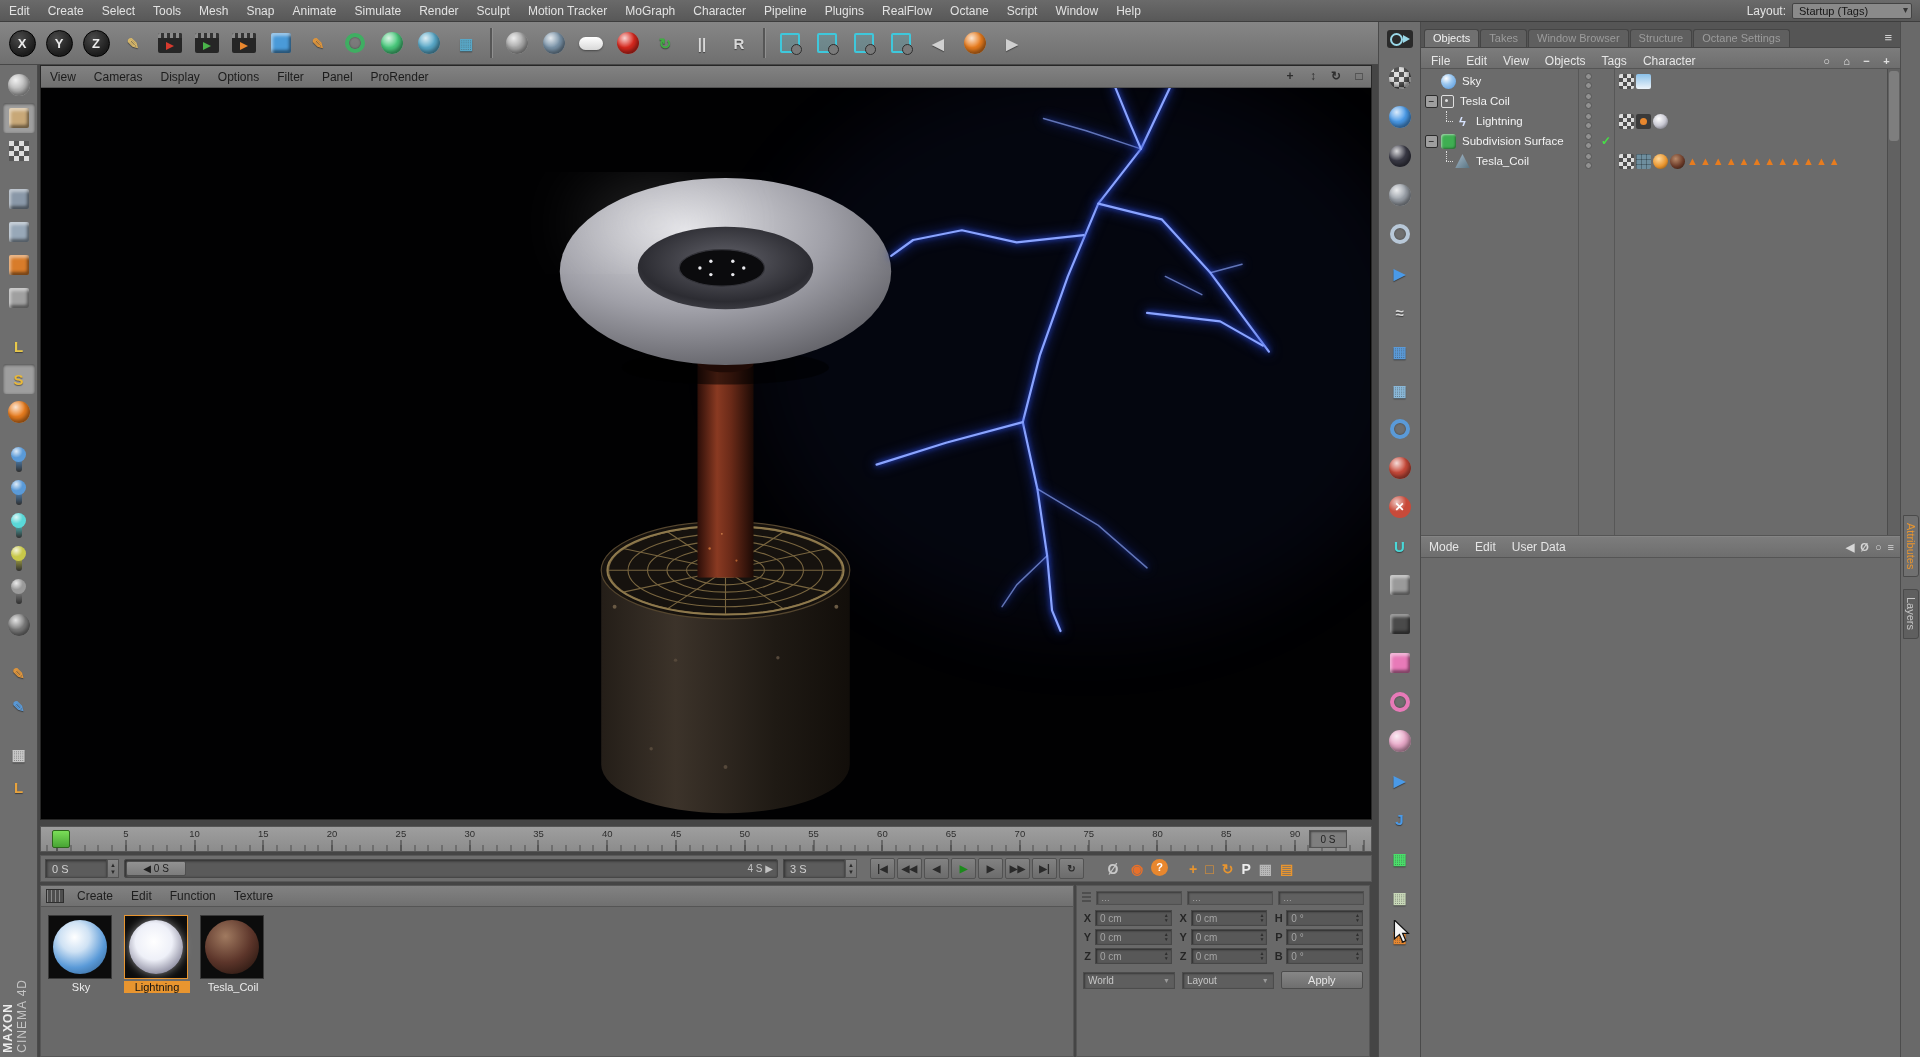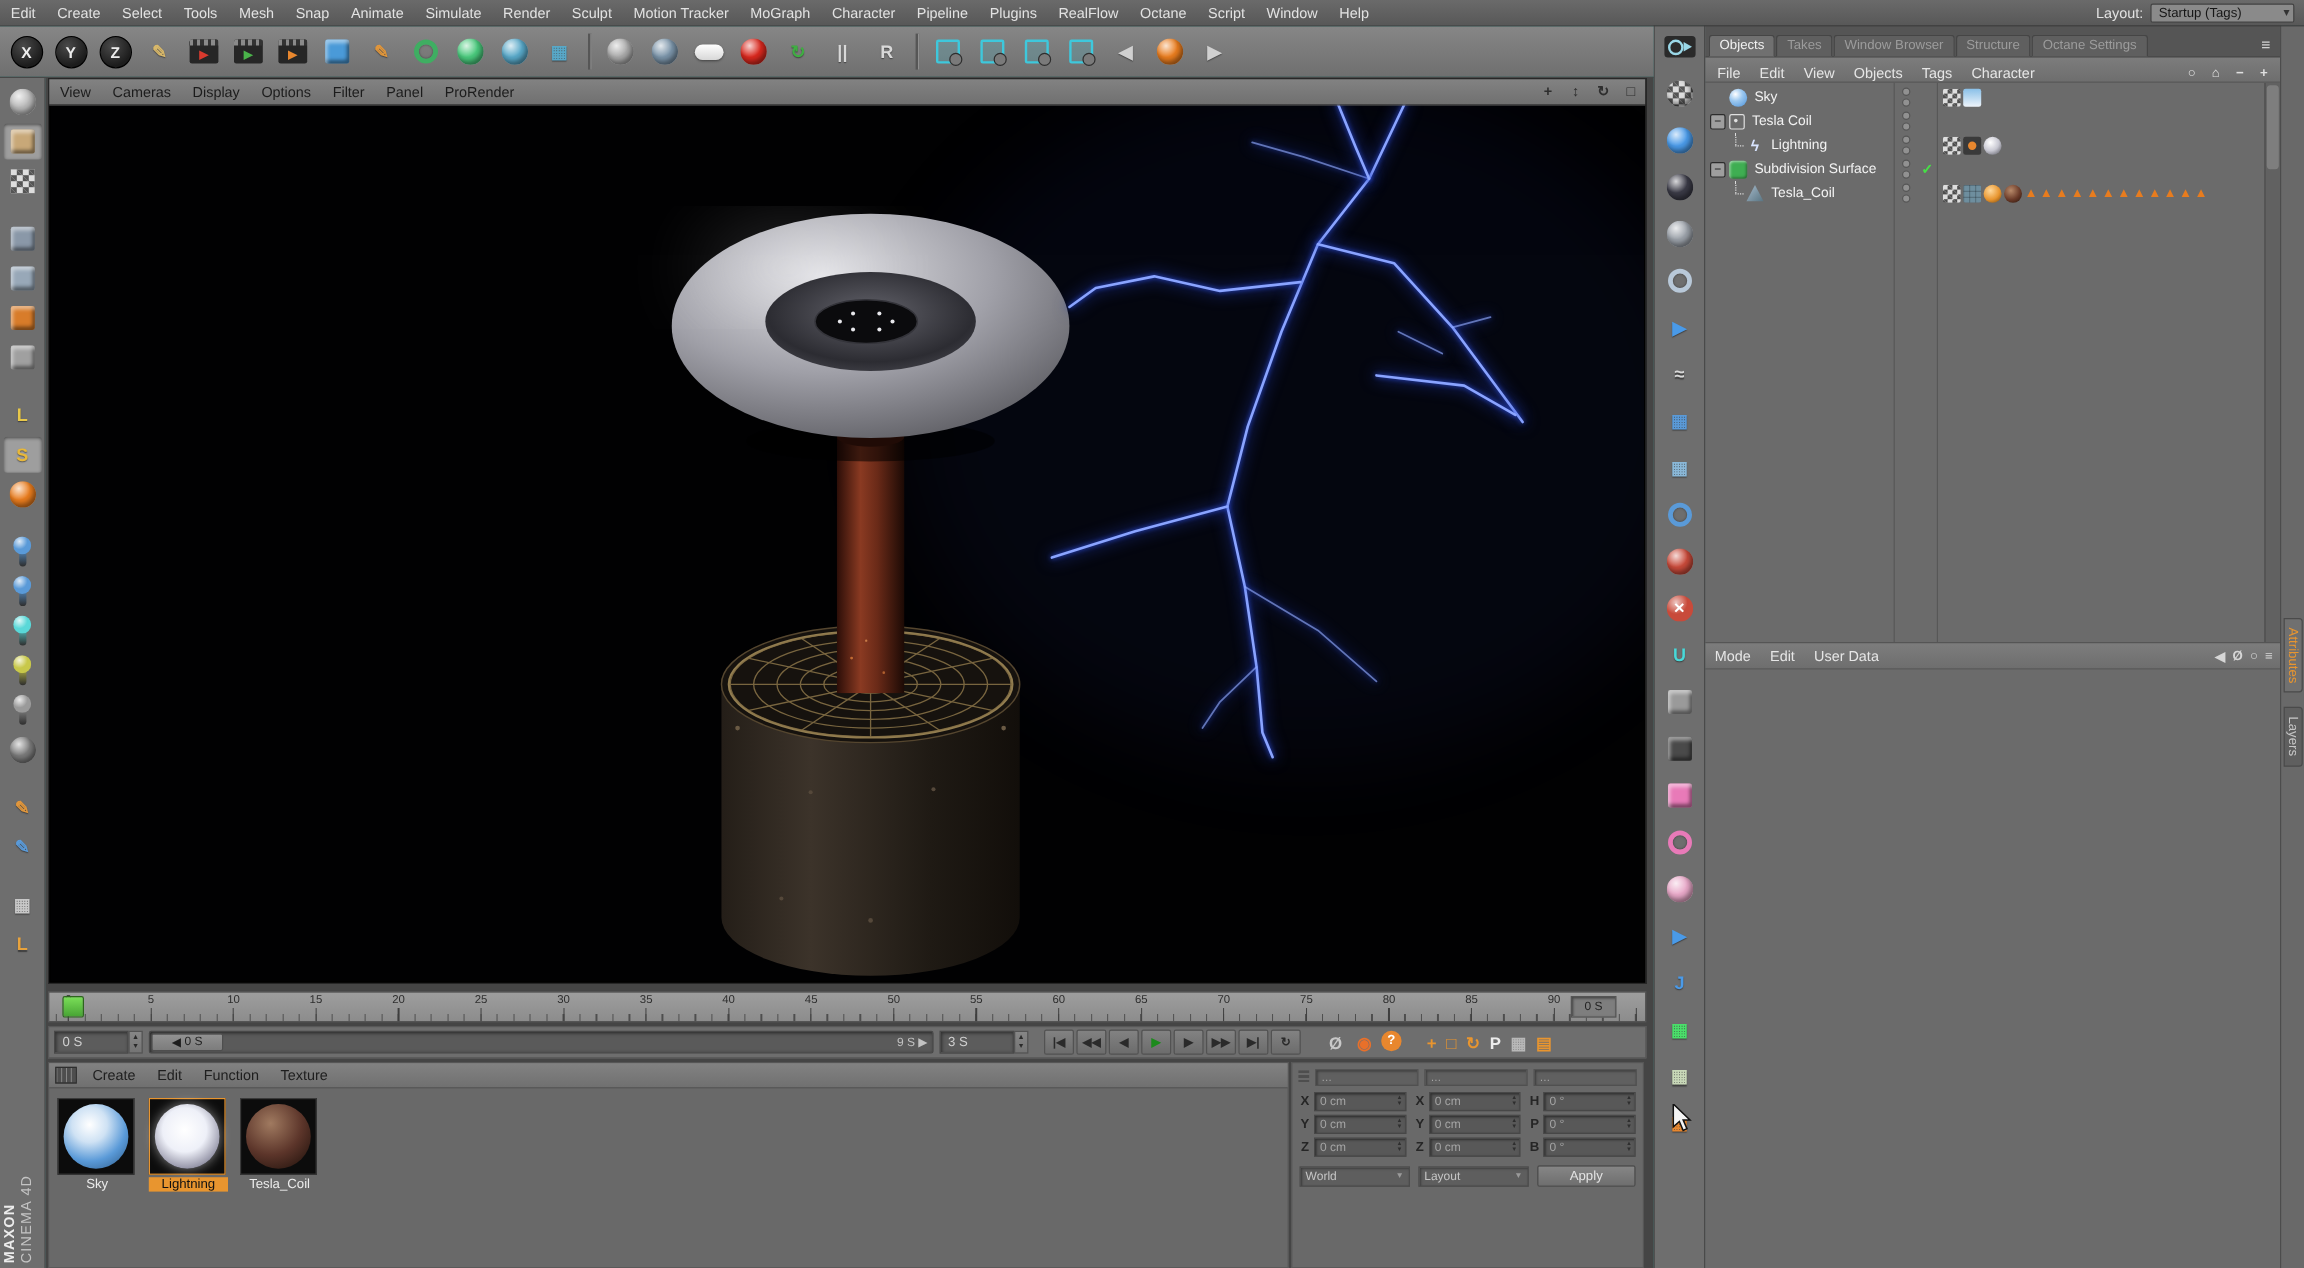--- a/index.html
+++ b/index.html
@@ -522,21 +522,21 @@
       <div class="spin">
         <span class="val">0 S</span>
         <span class="arrows">▲<br>▼</span>
       </div>
       <div id="tl-slider">
         <div id="tl-thumb">
             <span>◀</span>
             <span>0 S</span>
           </div>
         <div id="tl-end">
-            <span>9 S ▶</span>
+            <span>4 S ▶</span>
           </div>
       </div>
       <div class="spin">
         <span class="val">3 S</span>
         <span class="arrows">▲<br>▼</span>
       </div>
       <div id="tp-buttons">
           <div class="tp-btn">|◀</div>
           <div class="tp-btn">◀◀</div>
           <div class="tp-btn">◀</div>

